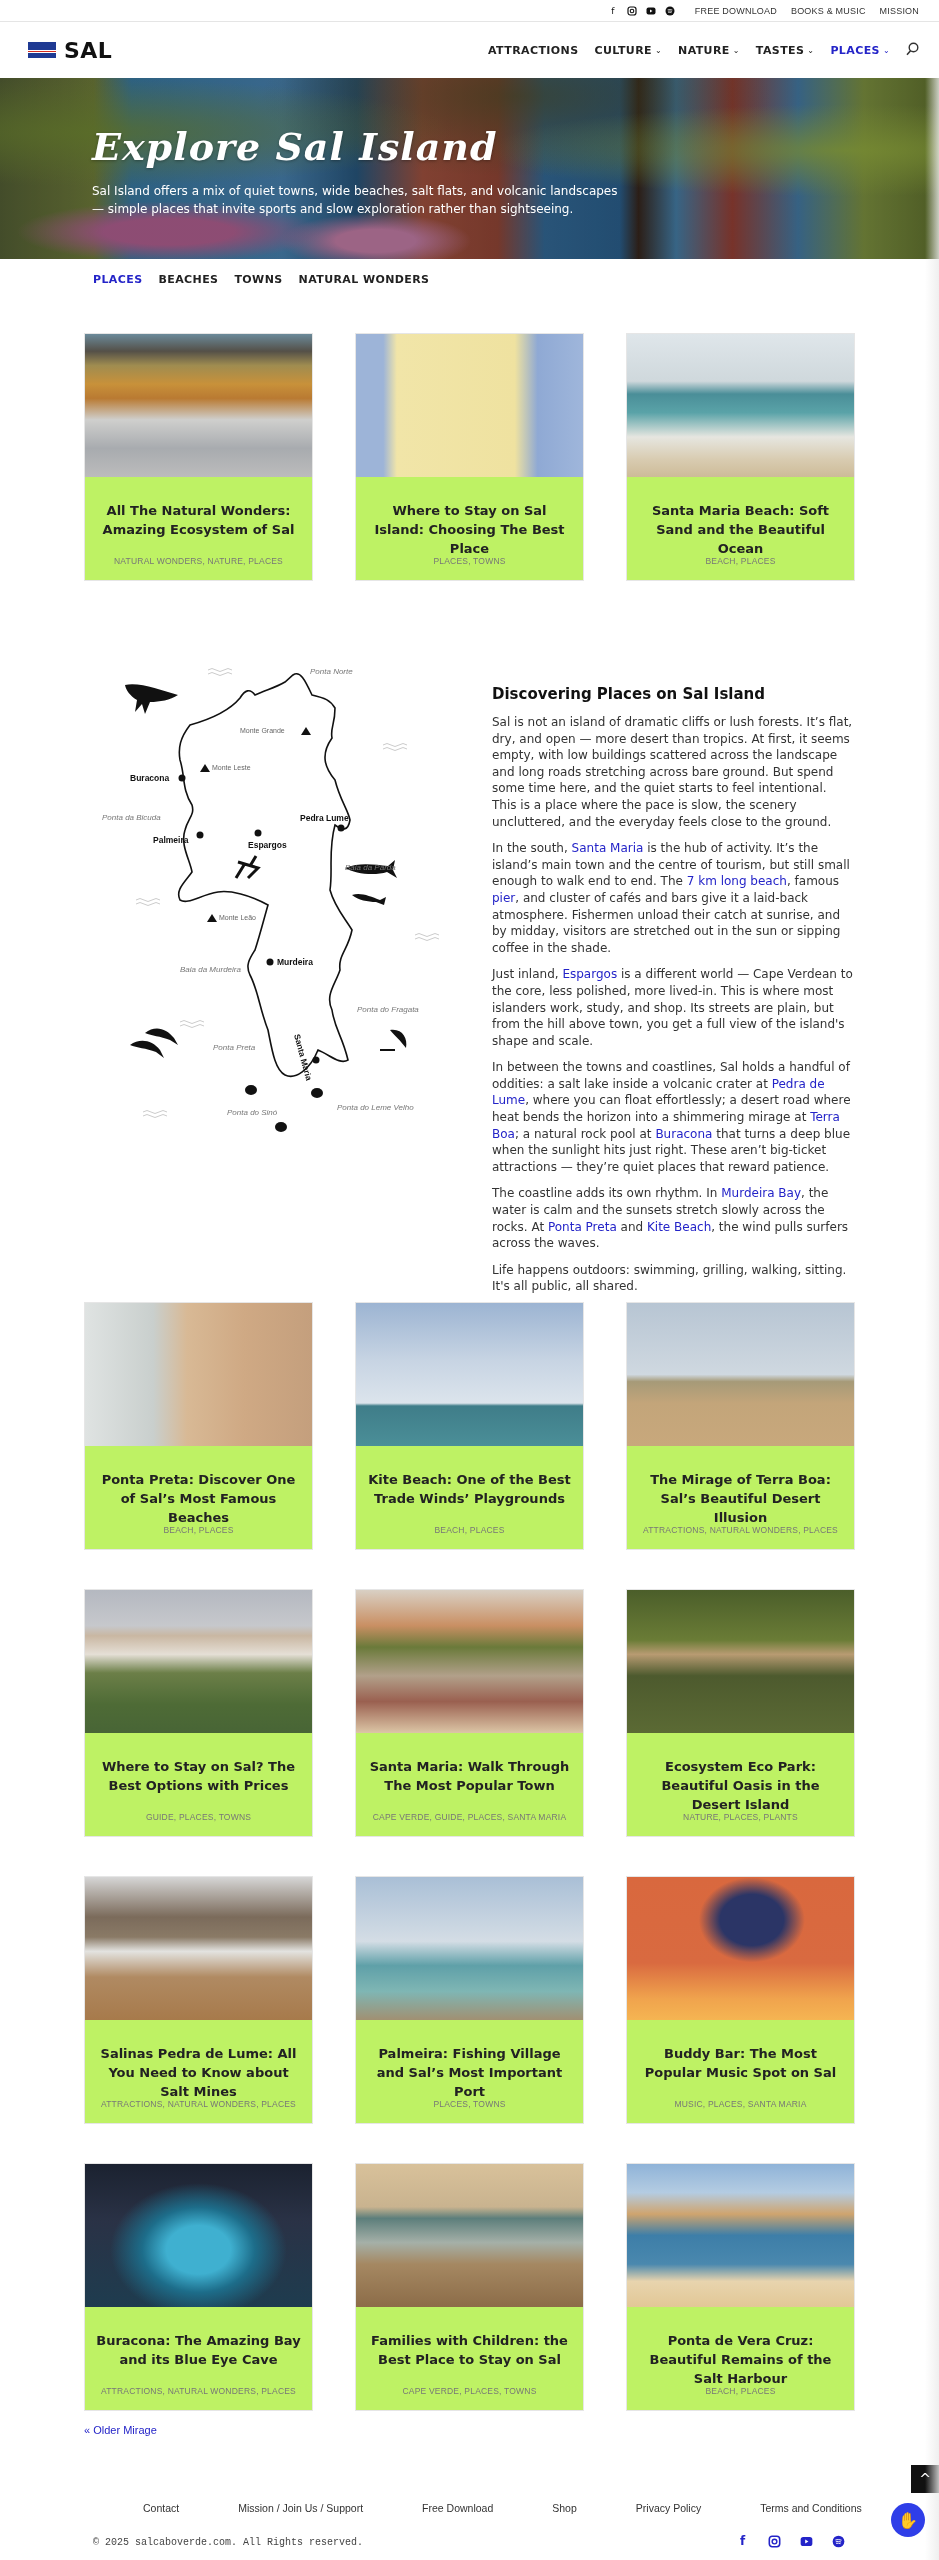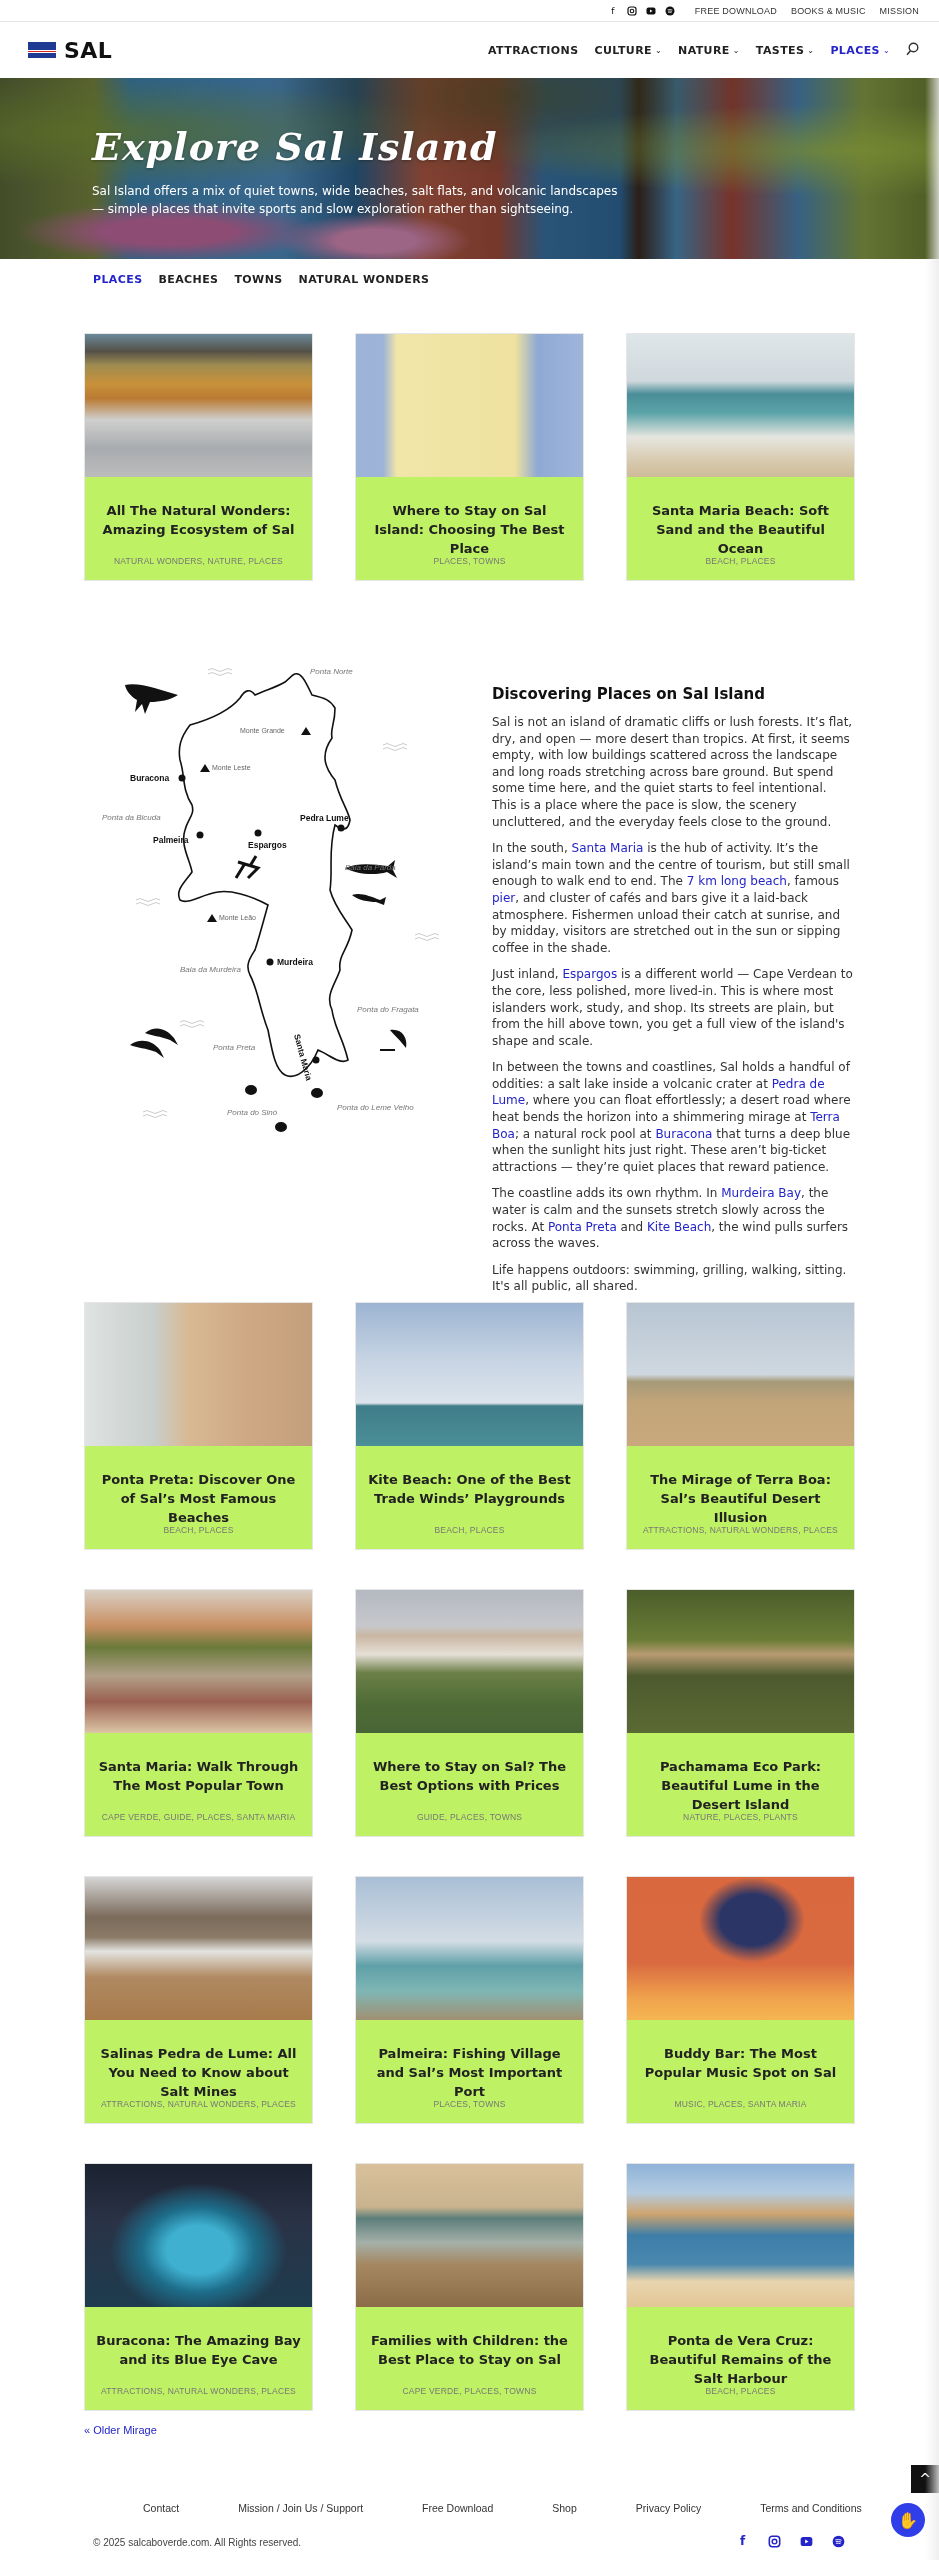--- a/index.html
+++ b/index.html
@@ -58,21 +58,21 @@
   .article h2 { font-family: "DejaVu Sans", sans-serif; font-weight: bold; font-size: 15px; color: #111; margin-bottom: 11px; }
   .article p { font-family: "DejaVu Sans", sans-serif; font-size: 12px; line-height: 16.6px; color: #333; margin-bottom: 10px; }
   .article .lnk { color: #2424c8; }
 
   .map { position: absolute; left: 90px; top: 650px; width: 350px; height: 500px; }
 
   .older { position: absolute; left: 84px; top: 2424px; font-family: "Liberation Sans", sans-serif; font-size: 11px; color: #2424c8; }
 
   .footer-links { position: absolute; left: 100px; top: 2502px; display: flex; gap: 16px; }
   .footer-links a { font-family: "Liberation Sans", sans-serif; font-size: 10.5px; color: #333; margin-left: 43px; }
-  .copyright { position: absolute; left: 93px; top: 2537px; font-family: Liberation Sans, sans-serif; font-size: 10px; color: #444; }
+  .copyright { position: absolute; left: 93px; top: 2537px; font-family: Liberation Mono, monospace; font-size: 10px; color: #444; }
   .footer-social { position: absolute; left: 736px; top: 2534px; display: flex; gap: 19px; }
   .footer-social span { width: 13px; height: 14px; display: inline-flex; align-items: center; justify-content: center; color: #2424c8; font-size: 12px; font-weight: bold; }
 
   .totop { position: absolute; left: 911px; top: 2465px; width: 28px; height: 28px; background: #111; color: #fff; font-size: 14px; display: flex; align-items: center; justify-content: center; }
   .a11y { position: absolute; left: 891px; top: 2503px; width: 34px; height: 34px; border-radius: 50%; background: #2f3ee8; color: #fff; display: flex; align-items: center; justify-content: center; font-size: 16px; }
   .edge-shade { position: absolute; right: 0; top: 78px; width: 14px; height: 2482px; background: linear-gradient(90deg, rgba(240,240,240,0), rgba(235,235,235,.8)); pointer-events:none; }
 </style>
 </head>
 <body>
 
@@ -251,32 +251,32 @@
       <div class="title">Kite Beach: One of the Best Trade Winds’ Playgrounds</div>
       <div class="cats">BEACH, PLACES</div>
     </a>
   <a class="card">
       <div class="img" style="background: linear-gradient(180deg,#b7c5d3 0%,#cfd8e0 50%,#a69a78 55%,#c3a57a 70%,#c8a87c 100%);"></div>
       <div class="title">The Mirage of Terra Boa: Sal’s Beautiful Desert Illusion</div>
       <div class="cats">ATTRACTIONS, NATURAL WONDERS, PLACES</div>
     </a>
 
   <a class="card">
+      <div class="img" style="background: linear-gradient(180deg,#b4b8c0 0%,#c6c8cc 25%,#c9b7a2 32%,#e5dfd6 45%,#6c7f48 58%,#4e6b36 80%,#486536 100%);"></div>
+      <div class="title">Where to Stay on Sal? The Best Options with Prices</div>
+      <div class="cats">GUIDE, PLACES, TOWNS</div>
+    </a>
+  <a class="card">
       <div class="img" style="background: linear-gradient(180deg,#d9d0c4 0%,#c98f63 25%,#6a7a3a 40%,#b2a08a 60%,#9a6050 78%,#dcc6a6 100%);"></div>
       <div class="title">Santa Maria: Walk Through The Most Popular Town</div>
       <div class="cats">CAPE VERDE, GUIDE, PLACES, SANTA MARIA</div>
     </a>
   <a class="card">
-      <div class="img" style="background: linear-gradient(180deg,#b4b8c0 0%,#c6c8cc 25%,#c9b7a2 32%,#e5dfd6 45%,#6c7f48 58%,#4e6b36 80%,#486536 100%);"></div>
-      <div class="title">Where to Stay on Sal? The Best Options with Prices</div>
-      <div class="cats">GUIDE, PLACES, TOWNS</div>
-    </a>
-  <a class="card">
       <div class="img" style="background: linear-gradient(180deg,#4b5e2a 0%,#6a7c36 35%,#b89b72 45%,#4d5a2e 60%,#5b6a34 100%);"></div>
-      <div class="title">Pachamama Eco Park: Beautiful Lume in the Desert Island</div>
+      <div class="title">Ecosystem Eco Park: Beautiful Oasis in the Desert Island</div>
       <div class="cats">NATURE, PLACES, PLANTS</div>
     </a>
 
   <a class="card">
       <div class="img" style="background: linear-gradient(180deg,#d6d6d6 0%,#7b6b5b 28%,#8a7a66 42%,#e3e3e0 52%,#b08a62 70%,#a77a4b 100%);"></div>
       <div class="title">Salinas Pedra de Lume: All You Need to Know about Salt Mines</div>
       <div class="cats">ATTRACTIONS, NATURAL WONDERS, PLACES</div>
     </a>
   <a class="card">
       <div class="img" style="background: linear-gradient(180deg,#a9bfd6 0%,#d4dde5 45%,#5fa0a8 62%,#7fb6b4 80%,#a19072 100%);"></div>

